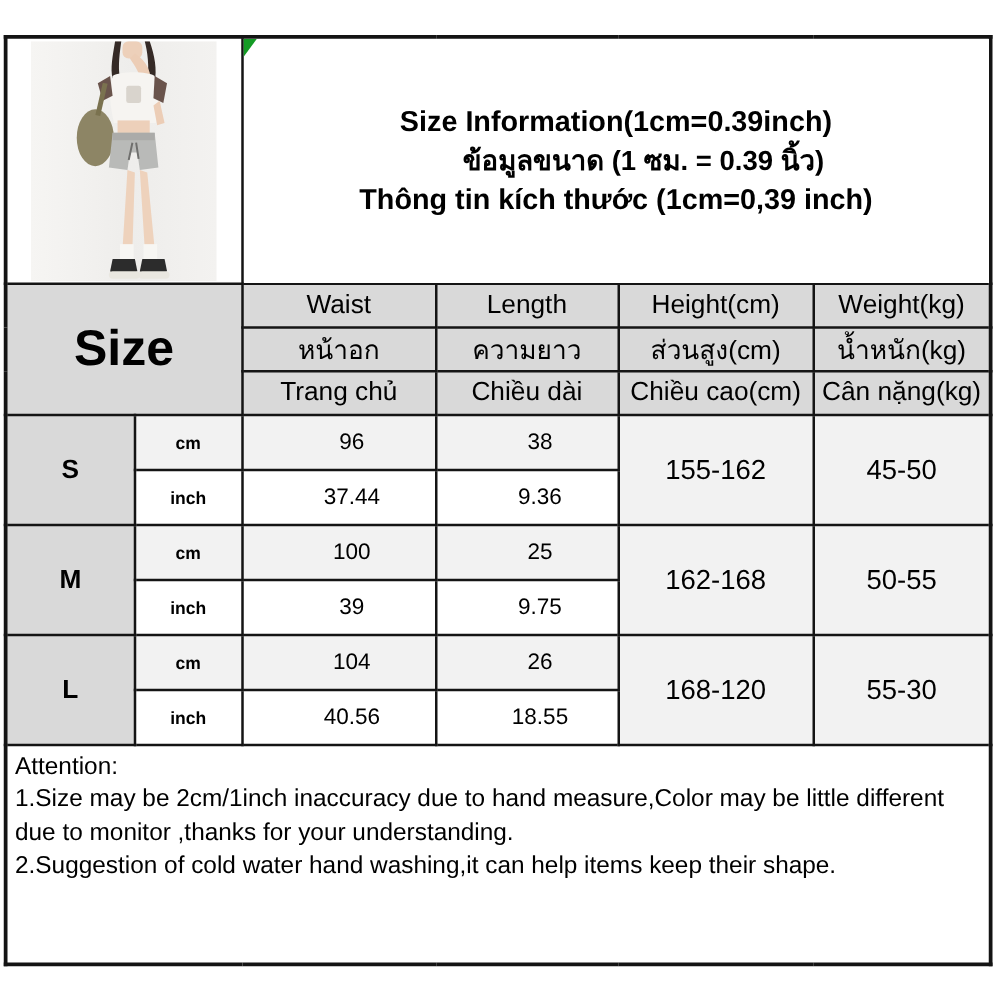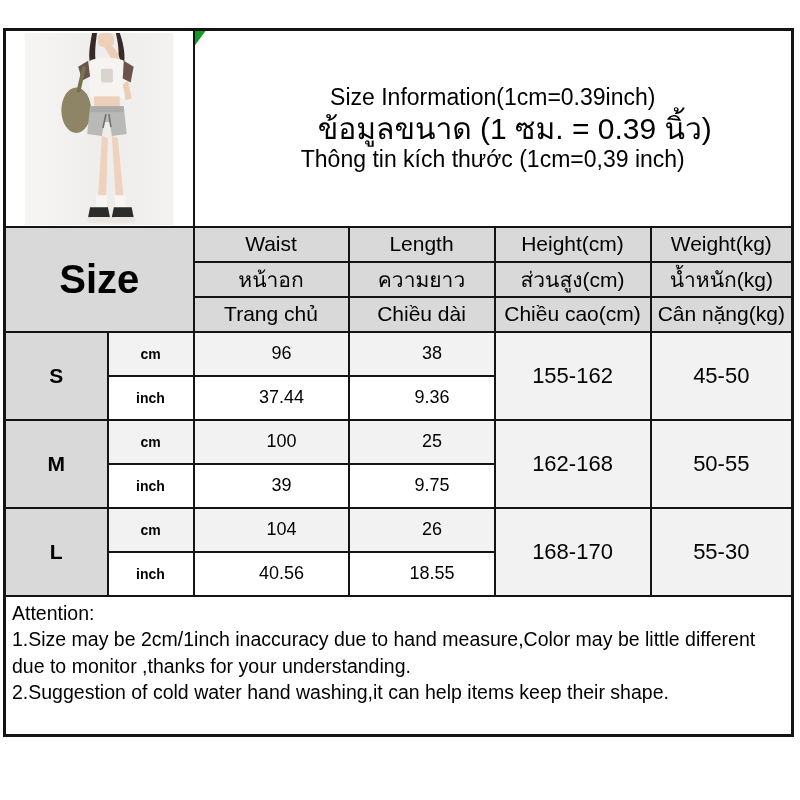--- a/index.html
+++ b/index.html
@@ -24,36 +24,36 @@
   
   tr.r-photo{height:197px;}
   td.photo-cell{background:#ffffff;}
   td.photo-cell svg{display:block;margin:2px auto 0 auto;}
   td.title-cell{background:#ffffff;position:relative;}
   .corner-flag{
     position:absolute;top:0;left:0;width:11px;height:15px;
     background:var(--flag);
     clip-path:polygon(0 0,100% 0,0 100%);
   }
-  .title-line{font-weight:normal;font-size:23px;line-height:31px;}
-  .title-line.th{font-size:30px;margin-left:44px;}
+  .title-line{font-weight:bold;font-size:23px;line-height:31px;}
+  .title-line.th{font-size:22px;margin-left:44px;}
   
   tr.hrow{height:35px;}
   td.hdr{background:var(--header-bg);font-weight:normal;font-size:21px;}
   td.size-big{background:var(--header-bg);font-weight:bold;font-size:40px;}
   
   tr.cm-row,tr.inch-row{height:44px;}
   td.size-label{background:var(--header-bg);font-weight:bold;font-size:21px;}
   tr.cm-row td.unit,tr.cm-row td.val{background:var(--row-cm-bg);}
   tr.inch-row td.unit,tr.inch-row td.val{background:var(--row-inch-bg);border-radius:13px;}
   td.unit{font-weight:bold;font-size:14px;}
   td.val{font-size:18px;padding-left:21px;}
   td.range{background:var(--row-cm-bg);font-size:22px;}
   
-  tr.r-attn{height:140px;}
+  tr.r-attn{height:176px;}
   td.attention-cell{
     background:#ffffff;text-align:left;vertical-align:top;
     padding:3px 6px;font-size:19.5px;line-height:26.5px;
   }
 </style>
 </head>
 <body>
 
 <div class="sheet">
   <table class="size-table">
@@ -157,21 +157,21 @@
       <td class="unit">inch</td>
       <td class="val">39</td>
       <td class="val">9.75</td>
     </tr>
 
     <tr class="cm-row">
       <td class="size-label" rowspan="2">L</td>
       <td class="unit">cm</td>
       <td class="val">104</td>
       <td class="val">26</td>
-      <td class="range" rowspan="2">168-170</td>
+      <td class="range" rowspan="2">168-120</td>
       <td class="range" rowspan="2">55-30</td>
     </tr>
     <tr class="inch-row">
       <td class="unit">inch</td>
       <td class="val">40.56</td>
       <td class="val">18.55</td>
     </tr>
 
     <tr class="r-attn">
       <td class="attention-cell" colspan="6">

